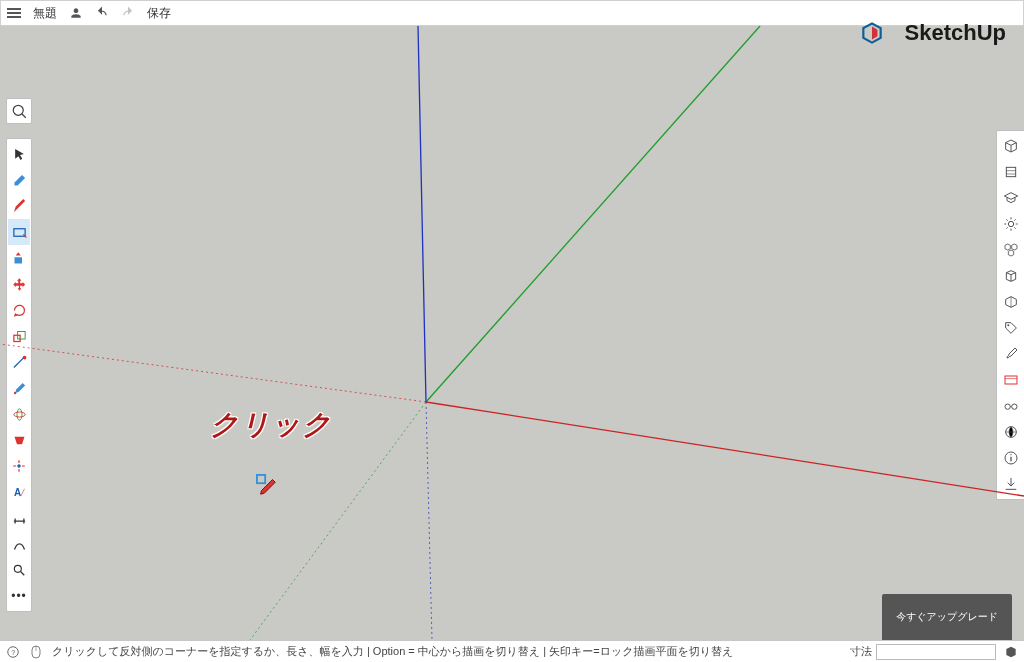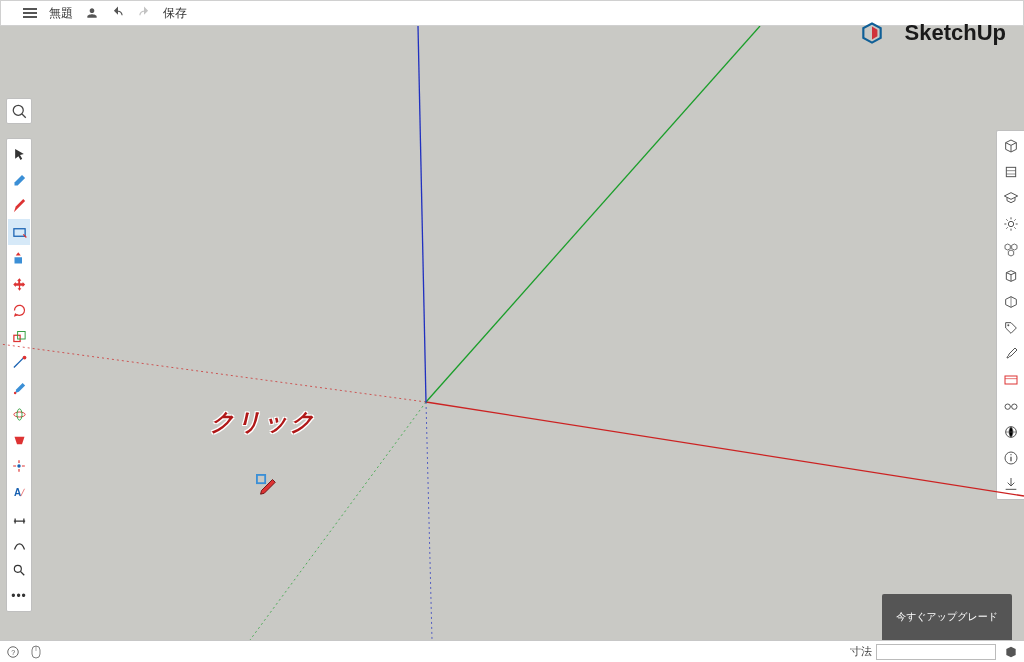--- a/index.html
+++ b/index.html
@@ -7,21 +7,21 @@
     width: 1024px; height: 662px;
     font-family: "Hiragino Sans", "Meiryo", sans-serif;
     overflow: hidden;
     background: #c9c9c5;
     position: relative;
   }
   .topbar {
     position: absolute; top: 0; left: 0; right: 0; height: 26px;
     background: #fff;
     display: flex; align-items: center;
-    padding: 0 22px;
+    padding: 0 6px;
     border: 1px solid #d0d0d0;
     font-size: 12px;
     color: #333;
   }
   .topbar .tb-item { margin-right: 12px; display: flex; align-items: center; cursor: pointer; }
   .topbar .hamburger { width: 14px; height: 10px; position: relative; }
   .topbar .hamburger::before,
   .topbar .hamburger::after,
   .topbar .hamburger span {
     content:""; position:absolute; left:0; right:0; height:1.5px; background:#555;
@@ -68,21 +68,21 @@
     display:flex;align-items:center;justify-content:center;
     cursor:pointer;
   }
   .panel-btn.b { color:#e2202b; }
   .viewport {
     position:absolute; top:26px; left:0; right:0; bottom:22px;
     overflow:hidden;
   }
   .annotation {
     position:absolute; left:210px; top:380px;
-    font-size:24px; font-weight:700; color:#b01818;
+    font-size:28px; font-weight:700; color:#b01818;
     text-shadow: 1px 1px 0 #fff, -1px -1px 0 #fff, 1px -1px 0 #fff, -1px 1px 0 #fff;
     font-style: italic;
     letter-spacing: 2px;
   }
   .cursor-mark {
     position:absolute; left:256px; top:448px;
     width:18px; height:18px;
   }
   .statusbar {
     position:absolute; left:0; right:0; bottom:0; height:22px;
@@ -367,19 +367,20 @@
         <circle cx="12" cy="12" r="9" fill="none" stroke="#555" stroke-width="1.5"></circle>
         <text x="9" y="17" font-size="12" fill="#555">?</text>
       </svg>
   </div>
   <div class="sb-icon">
     <svg width="12" height="14" viewBox="0 0 24 28">
         <rect x="4" y="2" width="16" height="24" rx="8" fill="none" stroke="#555" stroke-width="1.5"></rect>
         <line x1="12" y1="2" x2="12" y2="12" stroke="#555"></line>
       </svg>
   </div>
+  <div class="sb-text">クリックして反対側のコーナーを指定するか、長さ、幅を入力 | Option = 中心から描画を切り替え | 矢印キー=ロック描画平面を切り替え</div>
   <div class="spacer"></div>
   <div class="dim-label">寸法</div>
   <div class="dim-box"></div>
   <svg width="14" height="14" viewBox="0 0 24 24">
       <path fill="#555" d="M12 3l8 4v10l-8 4-8-4V7z"></path>
     </svg>
 </div>
 
 </body></html>

